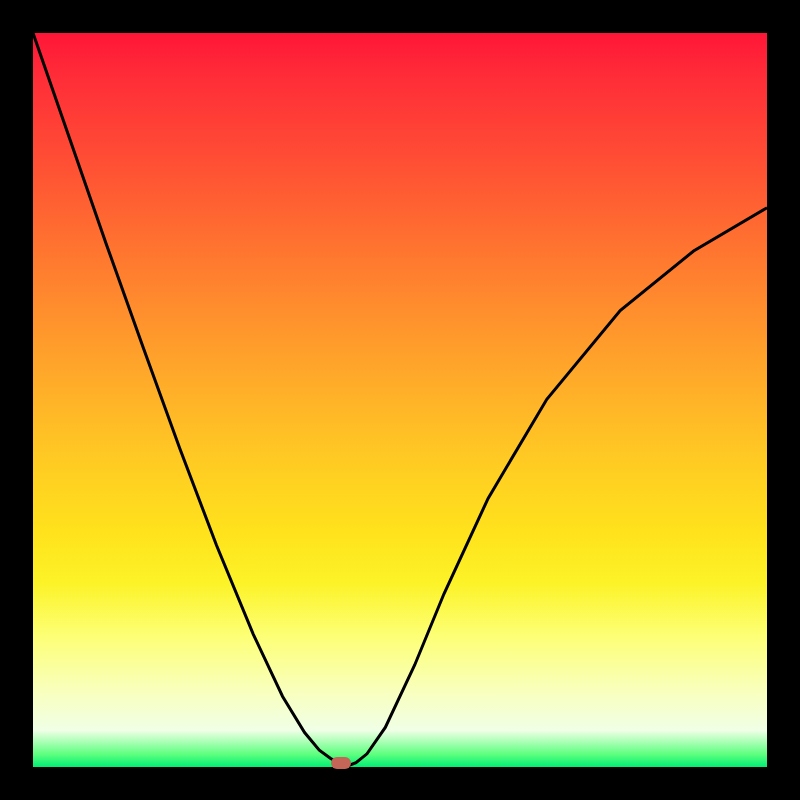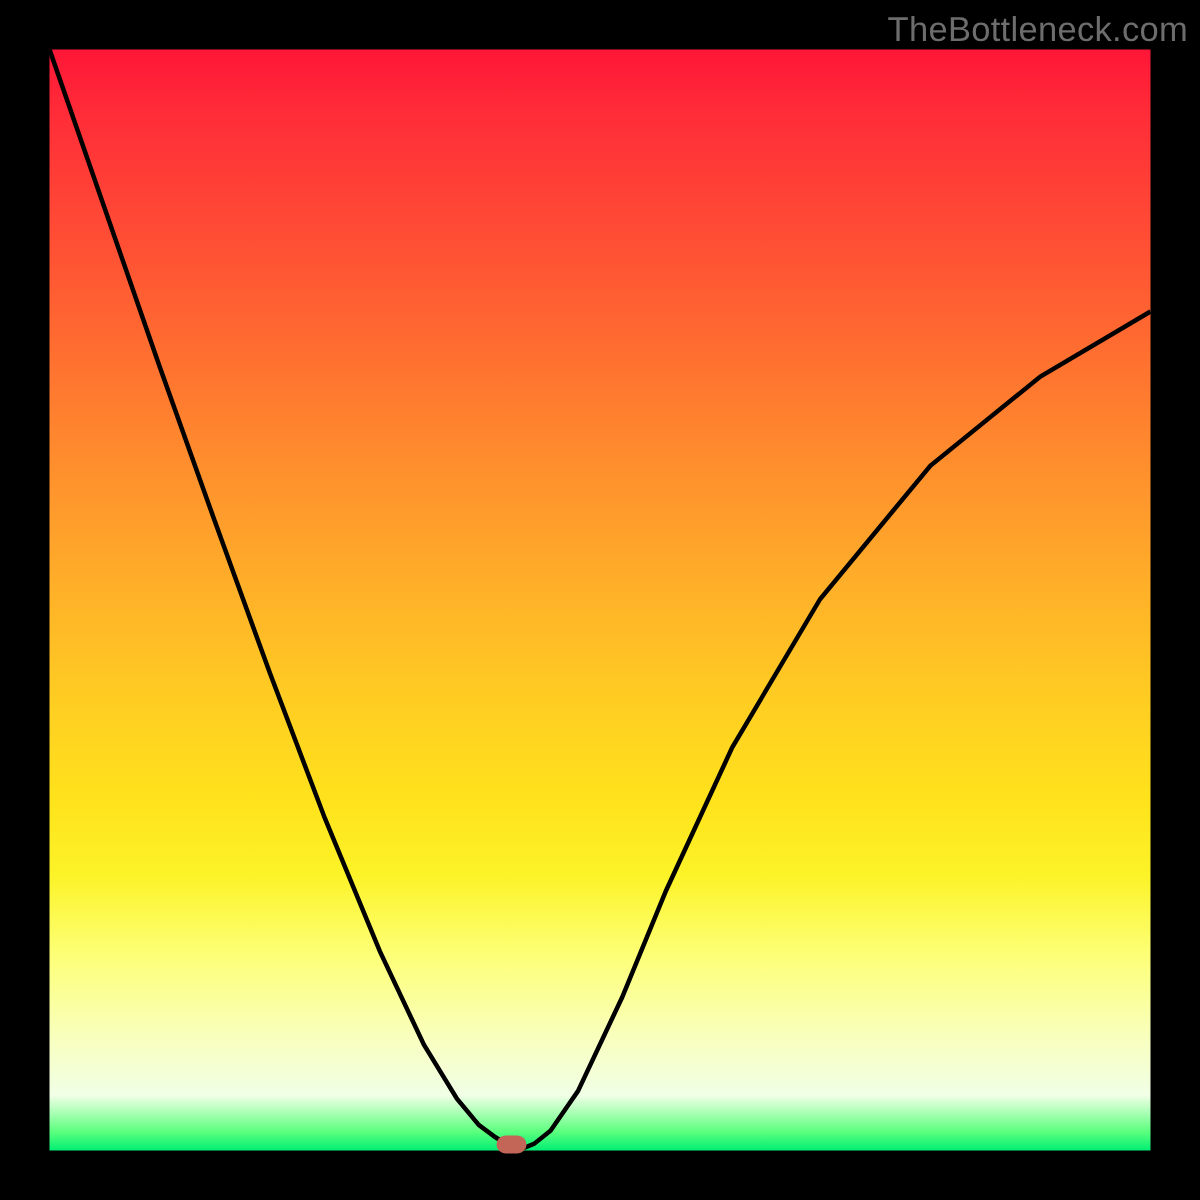--- a/index.html
+++ b/index.html
@@ -72,14 +72,13 @@
 
 <div class="frame">
   <div class="plot-area"></div>
 
   <svg class="curve" viewBox="0 0 734 734" preserveAspectRatio="none">
     <path id="curve-path" d="M0.0 0.0 L36.7 105.7 L73.4 211.4 L110.1 314.2 L146.8 415.4 L183.5 512.3 L220.2 601.1 L249.6 663.5 L271.6 699.5 L286.3 717.1 L297.3 725.2 L304.6 729.6 L308.3 731.8 L311.9 733.3 L315.6 732.5 L323.0 729.6 L334.0 720.8 L352.3 694.4 L381.7 632.0 L411.0 560.8 L455.1 465.4 L513.8 366.3 L587.2 277.5 L660.6 218.0 L734.0 174.7" fill="none" stroke="#000" stroke-width="3"></path>
   </svg>
 
   <div class="marker" id="marker" style="left: 340.546px; top: 763px;"></div>
 
-  <div class="watermark">TheBottleneck.com</div>
 </div>
 
 </body></html>

